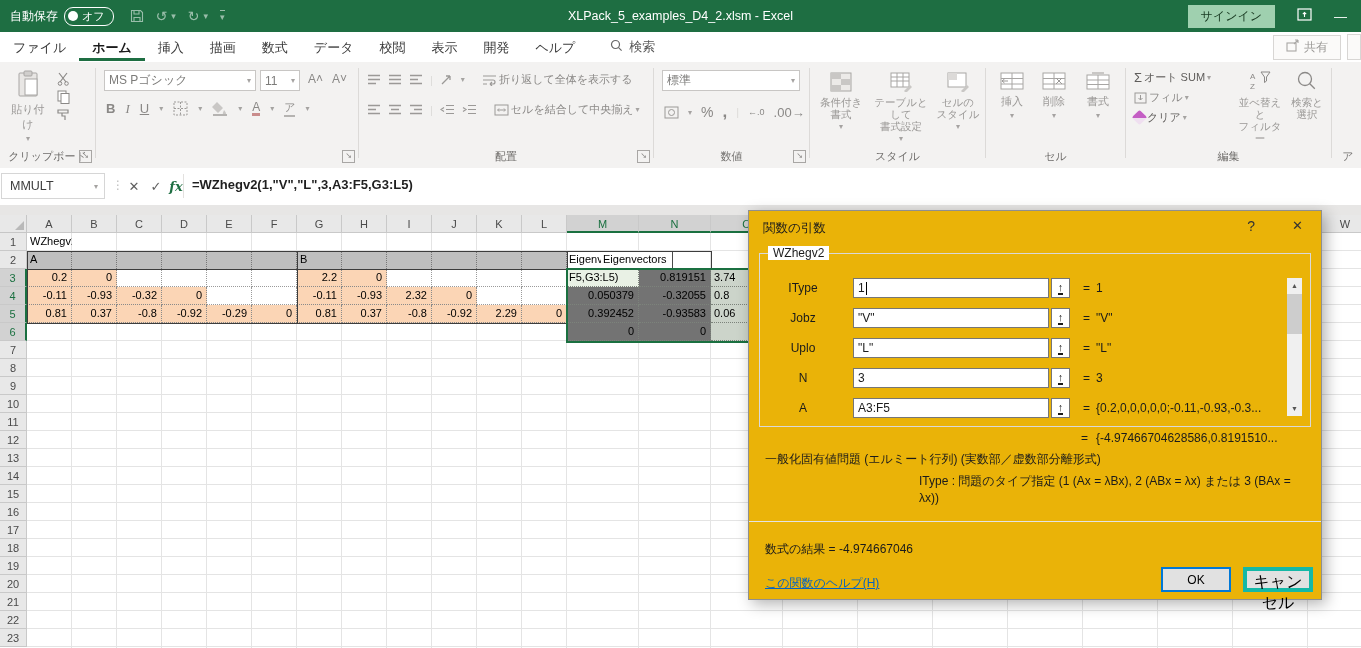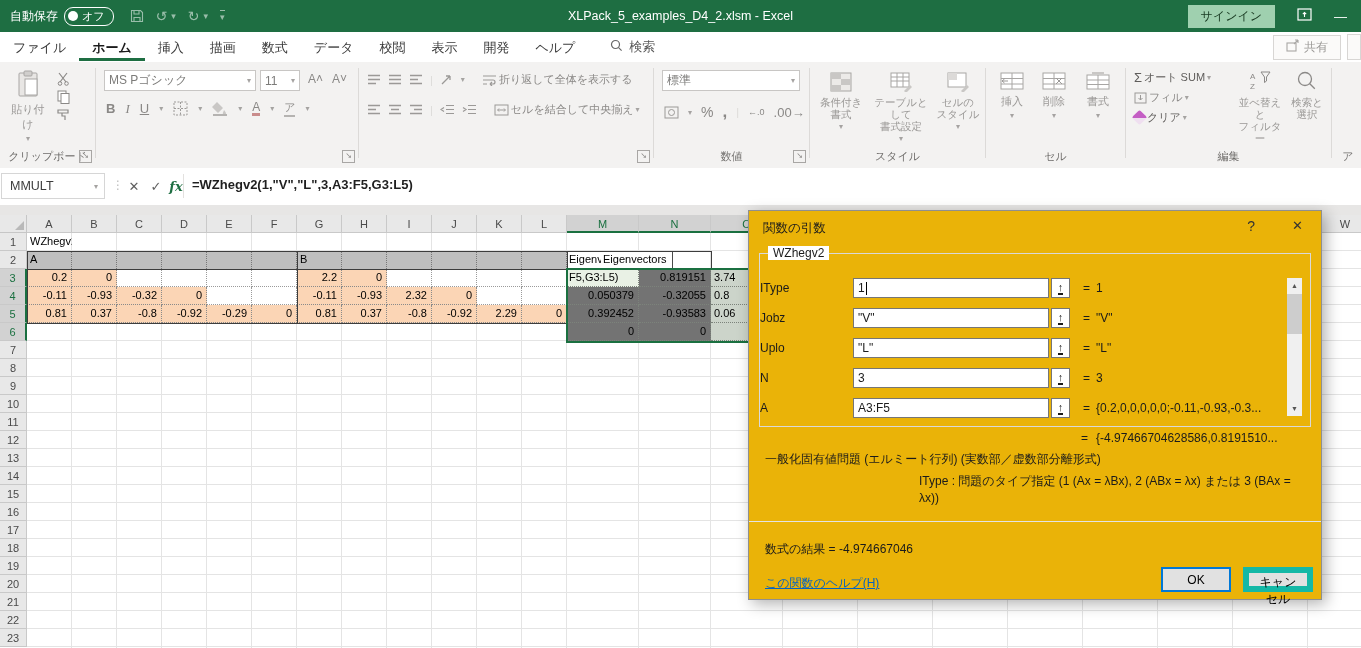--- a/index.html
+++ b/index.html
@@ -72,39 +72,39 @@
   
   #dlg{position:absolute;left:748px;top:210px;width:574px;height:390px;background:#eab308;border:1px solid #8f8f8f;
        box-shadow:4px 4px 14px rgba(0,0,0,.3);z-index:20;font-size:12px;color:#1b1b1b;box-sizing:border-box}
   .dtitle{position:absolute;left:14px;top:9px;font-size:12.5px}
   .dhelp{position:absolute;right:66px;top:7px;font-size:14px;color:#333;cursor:pointer}
   .dclose{position:absolute;right:18px;top:7px;font-size:13px;color:#333;cursor:pointer}
   .gbox{position:absolute;left:10px;top:42px;width:550px;height:172px;border:1px solid #d9d9d9}
   .gboxlabel{position:absolute;left:8px;top:-8px;background:#fff;padding:0 5px;font-size:12px}
   .drow{display:flex;align-items:center;height:20px;margin-bottom:10px}
   .drows{padding-top:24px}
-  .dlabel{width:86px;text-align:left;margin-right:7px}
+  .dlabel{width:86px;text-align:center;margin-right:7px}
   .dinput{width:196px;height:20px;border:1px solid #767676;background:#fff;display:flex;align-items:center;padding:0 4px;box-sizing:border-box;overflow:hidden;white-space:nowrap;cursor:text}
   .caret{display:inline-block;width:1px;height:13px;background:#000;margin-left:1px}
   .dcollapse{width:19px;height:20px;margin-left:2px;border:1px solid #767676;background:#fff;display:flex;align-items:center;justify-content:center;cursor:pointer;box-sizing:border-box;padding:0}
   .dcollapse span{font-size:11px;line-height:11px;border-bottom:2px solid #1b1b1b;color:#1b1b1b}
   .deq{margin-left:13px}
   .dval{margin-left:6px;white-space:nowrap;overflow:hidden;max-width:198px}
   .dscroll{position:absolute;right:8px;top:24px;width:15px;height:138px;background:#f0f0f0}
   .sbtn{height:15px;display:flex;align-items:center;justify-content:center;font-size:7px;color:#555;background:#f0f0f0;cursor:pointer}
   .sbtn.down{position:absolute;bottom:0;left:0;right:0}
   .sthumb{position:absolute;top:16px;left:0;right:0;height:40px;background:#cdcdcd;cursor:grab}
   .aresult{position:absolute;left:332px;top:220px;display:flex;white-space:nowrap;overflow:hidden;max-width:230px}
   .ddesc{position:absolute;left:16px;top:240px;white-space:nowrap}
   .darg{position:absolute;left:170px;top:262px;width:388px;line-height:17px}
   .dsep{position:absolute;left:0;right:0;top:310px;border-top:1px solid #e3e3e3}
   .dresult{position:absolute;left:16px;top:330px}
   .dlink{position:absolute;left:16px;top:364px;color:#0563c1;text-decoration:underline;cursor:pointer}
   .dok{position:absolute;left:412px;top:356px;width:70px;height:25px;background:#e1e1e1;border:2px solid #0078d7;font-size:12px;cursor:pointer;font-family:inherit}
-  .dcancel{position:absolute;left:494px;top:356px;width:70px;height:25px;background:#e1e1e1;border:6px solid #14b8a6;font-size:12px;cursor:pointer;font-family:inherit}
+  .dcancel{position:absolute;left:494px;top:356px;width:70px;height:25px;background:#e1e1e1;border:4px solid #14b8a6;font-size:16px;cursor:pointer;font-family:inherit}
 </style>
 </head>
 <body>
 
 <div id="app">
 
   <div class="titlebar">
     <div class="autosave">
       <span>自動保存</span>
       <span class="pill">
@@ -313,20 +313,21 @@
           <span class="miniicon">
               <svg width="15" height="12" viewBox="0 0 15 12">
                 <rect x="1" y="1" width="13" height="10" fill="none" stroke="#9b9997"></rect>
                 <path d="M4 6h7M5 4.5L3.5 6 5 7.5M10 4.5L11.5 6 10 7.5" fill="none" stroke="#9b9997"></path>
               </svg>
             </span>
           <span>セルを結合して中央揃え</span>
           <span class="ddv">▾</span>
         </span>
       </div>
+      <div class="glabel">配置</div>
       <span class="launcher">↘</span>
     </div>
     <div class="gdivider" style="left:653px"></div>
 
     <div class="rgroup" style="left:654px;width:155px">
       <div class="fontbox" style="position:absolute;left:8px;top:8px;width:138px">
         <span>標準</span>
         <span class="ddv">▾</span>
       </div>
       <div class="rrow" style="position:absolute;left:10px;top:40px;gap:9px">

